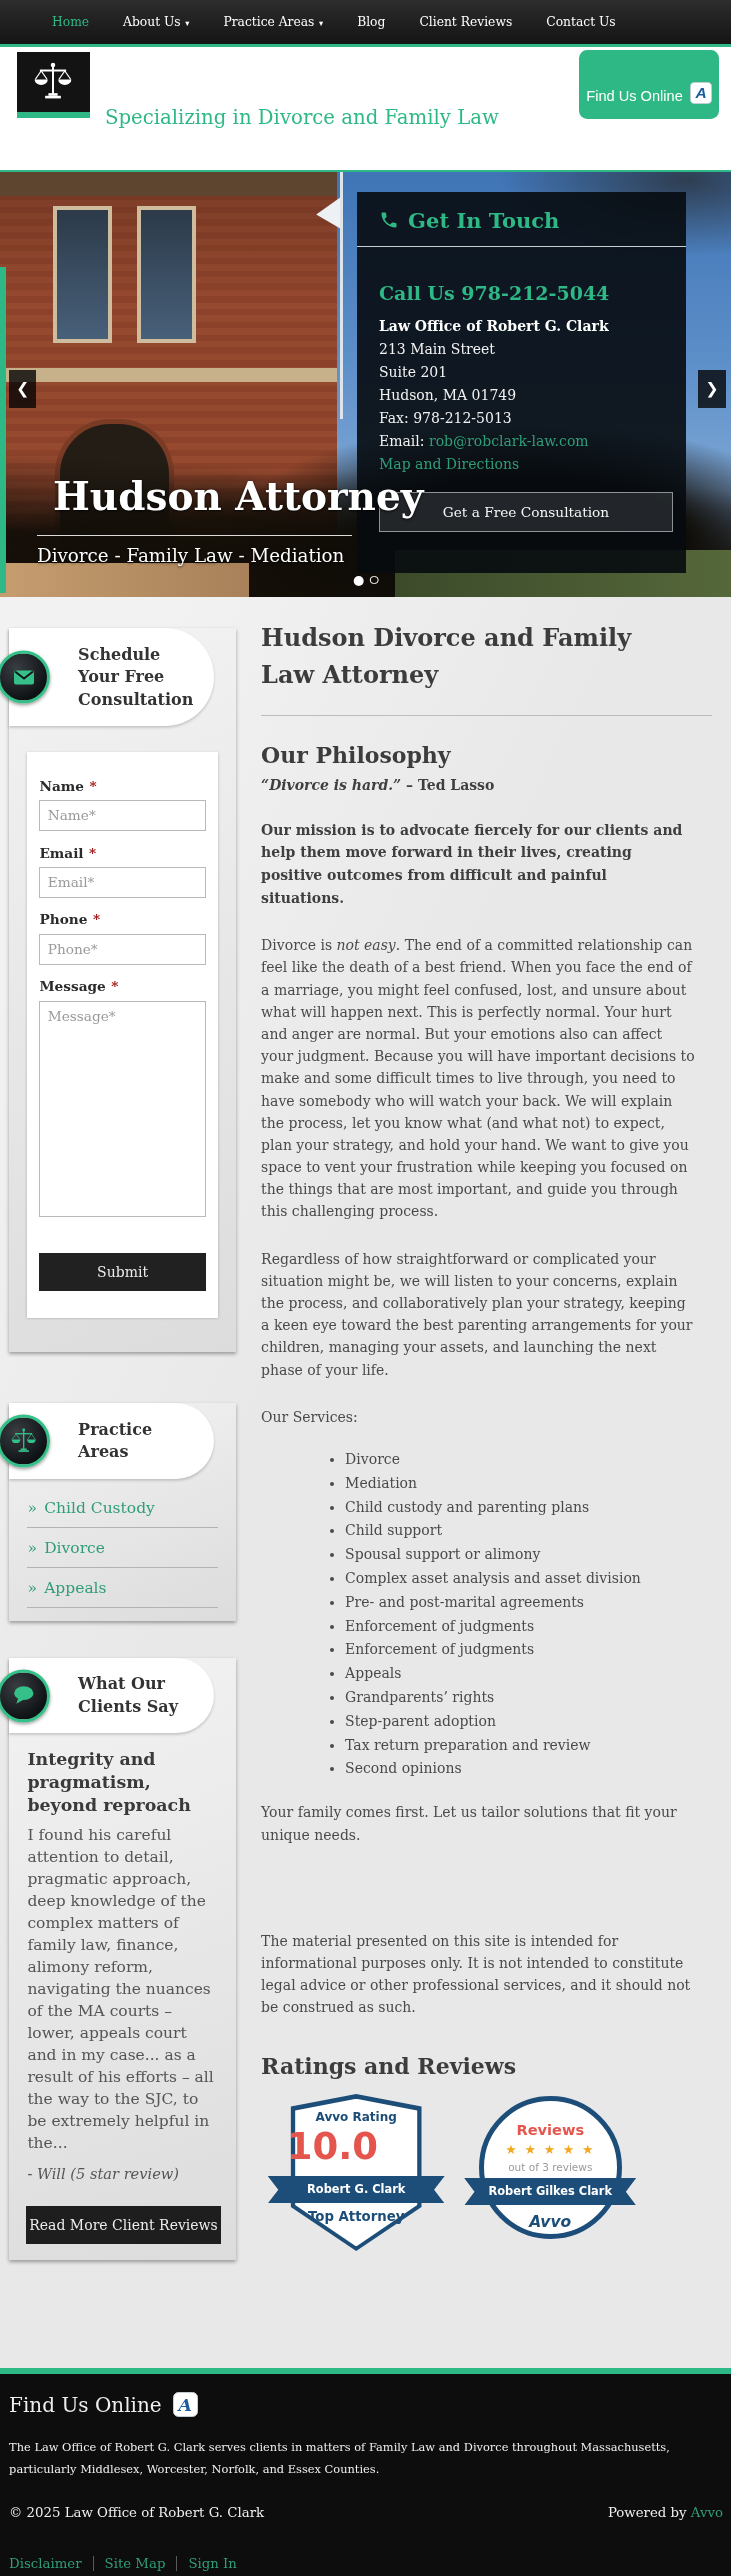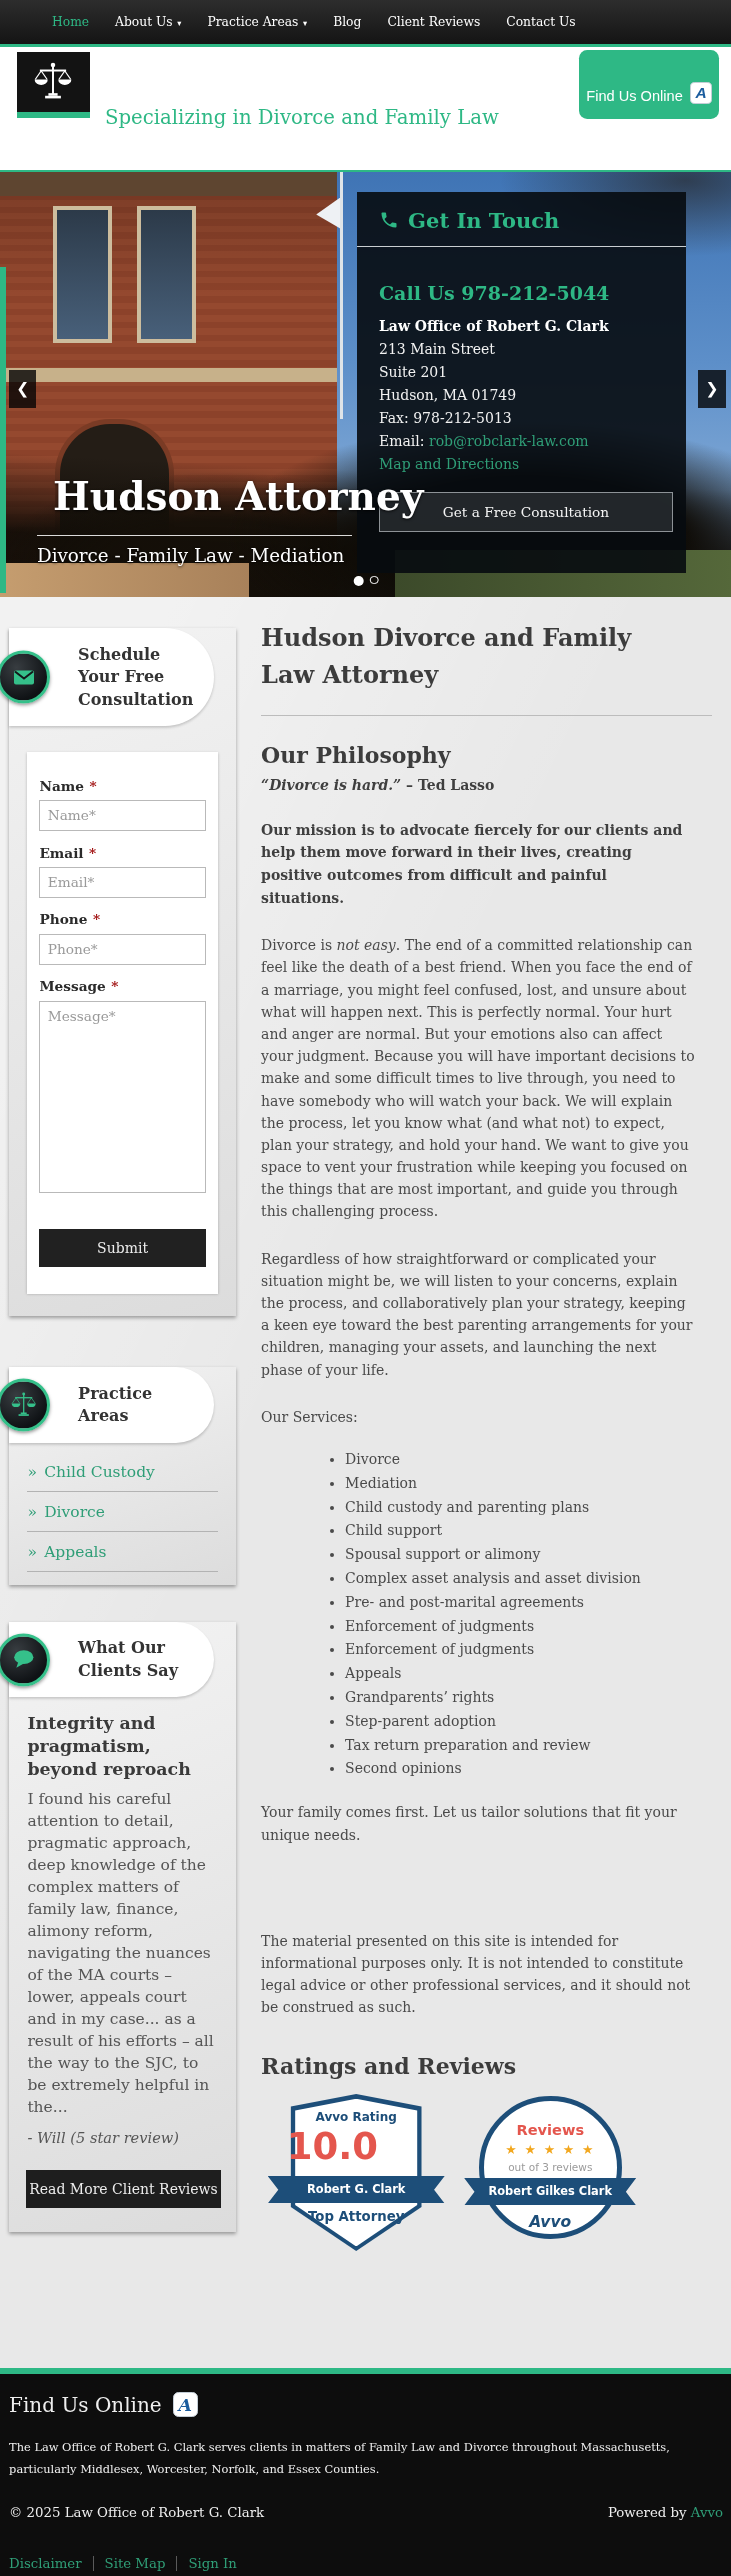--- a/index.html
+++ b/index.html
@@ -7,21 +7,21 @@
     --text:#454545; --req:#a11212; --avvo-blue:#1a5c9e; --badge-navy:#1d4e79;
     --rating-red:#e4564d; --star-orange:#f2a71e; --footer-bg:#0d0d0d; --nav-bg:#1f1f1f;
   }
   *{box-sizing:border-box}
   html,body{margin:0;padding:0}
   body{width:732px;background:var(--page-bg);font-family:"DejaVu Serif","Liberation Serif",serif;color:var(--text)}
   a{text-decoration:none;cursor:pointer}
 
   
   .topnav{height:47px;background:linear-gradient(#2d2d2d,#141414);border-bottom:3.7px solid var(--accent);
-    display:flex;align-items:center;gap:26px;padding:0 0 0 52px;font-size:12.3px}
+    display:flex;align-items:center;gap:34px;padding:0 0 0 52px;font-size:12.3px}
   .topnav a{color:#fff;display:flex;align-items:center;gap:4.6px}
   .topnav a.active span{color:var(--accent)}
   .topnav .caret{font-size:8.2px;position:relative;top:0.9px}
 
   
   .header{background:#fff;height:125px;border-bottom:2.7px solid var(--accent);position:relative;padding:4.6px 0 0 16.5px}
   .logo{float:left;width:73px;margin-right:15.5px}
   .logo-box{height:60px;background:#131313;display:flex;align-items:center;justify-content:center}
   .logo-bar{height:6.4px;background:var(--accent)}
   .tagline{color:var(--accent);font-size:19.7px;line-height:30px;padding-top:51px;max-width:512px}
@@ -81,35 +81,35 @@
   .dot.off{border:1.8px solid #fff;width:8.2px;height:8.2px;background:transparent}
 
   
   .content{display:flex;min-height:1771px;padding:7.3px 20px 0 9.1px;
     background:linear-gradient(115deg,rgba(255,255,255,.45) 10%,rgba(232,232,232,0) 42%),var(--page-bg)}
   .sidebar{width:227px;flex:none}
   .maincol{flex:1;margin-left:25px;padding-top:5.5px}
 
   
   .card{background:linear-gradient(160deg,#f3f3f3,#dcdcdc);box-shadow:0 1.8px 3.7px rgba(0,0,0,.35);position:relative}
-  .card1{margin-top:24px;padding-bottom:22px}
+  .card1{margin-top:24px;padding-bottom:34px}
   .card2{margin-top:51px;padding-bottom:11px}
-  .card3{margin-top:37px;padding-bottom:24px}
+  .card3{margin-top:37px;padding-bottom:16px}
   .pill{position:relative;background:#fff;border-radius:0 53px 53px 0;width:205px;margin-top:8.2px;
     padding:15.5px 12.8px 15.5px 69px;font-weight:bold;font-size:16px;line-height:1.4;color:#333;box-shadow:0 1.8px 2.7px rgba(0,0,0,.18)}
   .pill-ic{position:absolute;left:-12px;top:50%;transform:translateY(-50%);width:53px;height:53px;border-radius:50%;
     background:radial-gradient(circle at 35% 30%,#383d41,#0f1215 72%);border:3.7px solid #35c08a;
     display:flex;align-items:center;justify-content:center;color:#35c08a;box-shadow:0 1.8px 3.7px rgba(0,0,0,.4)}
   .formpanel{background:#fff;margin:25.6px 18.3px 0;padding:25.6px 12px 27.4px;box-shadow:0 0.9px 2.7px rgba(0,0,0,.25)}
   .flabel{font-weight:bold;font-size:13.7px;color:#2b2b2b;margin:13.7px 0 6.4px;display:block}
   .flabel:first-child{margin-top:0}
   .req{color:var(--req);margin-left:5.5px}
   .fin{width:100%;border:0.9px solid #b9b9b9;padding:6.4px 7.3px;font-size:13.7px;color:#555;font-family:inherit;background:#fff}
   .fin::placeholder{color:#9a9a9a}
-  textarea.fin{height:192px;resize:none}
+  textarea.fin{height:216px;resize:none}
   .submit{margin-top:33px;width:100%;background:#212121;color:#ececec;border:none;padding:11px;font-size:14px;font-family:inherit;cursor:pointer}
 
   .plinks{margin:9.1px 18.3px 1.8px;padding:0;list-style:none}
   .plinks li{border-bottom:0.9px solid #b3b3b3}
   .plinks a{display:block;padding:11px 0 10px;color:var(--link);font-size:15.5px}
   .plinks .pbul{margin-right:7.3px}
 
   .review{margin:14.6px 16.5px 0 18.3px}
   .rtitle{font-weight:bold;font-size:17.4px;line-height:1.32;color:#3a3a3a;margin:0 0 7.3px}
   .rbody{font-size:15.5px;line-height:1.42;color:#555;margin:0}

